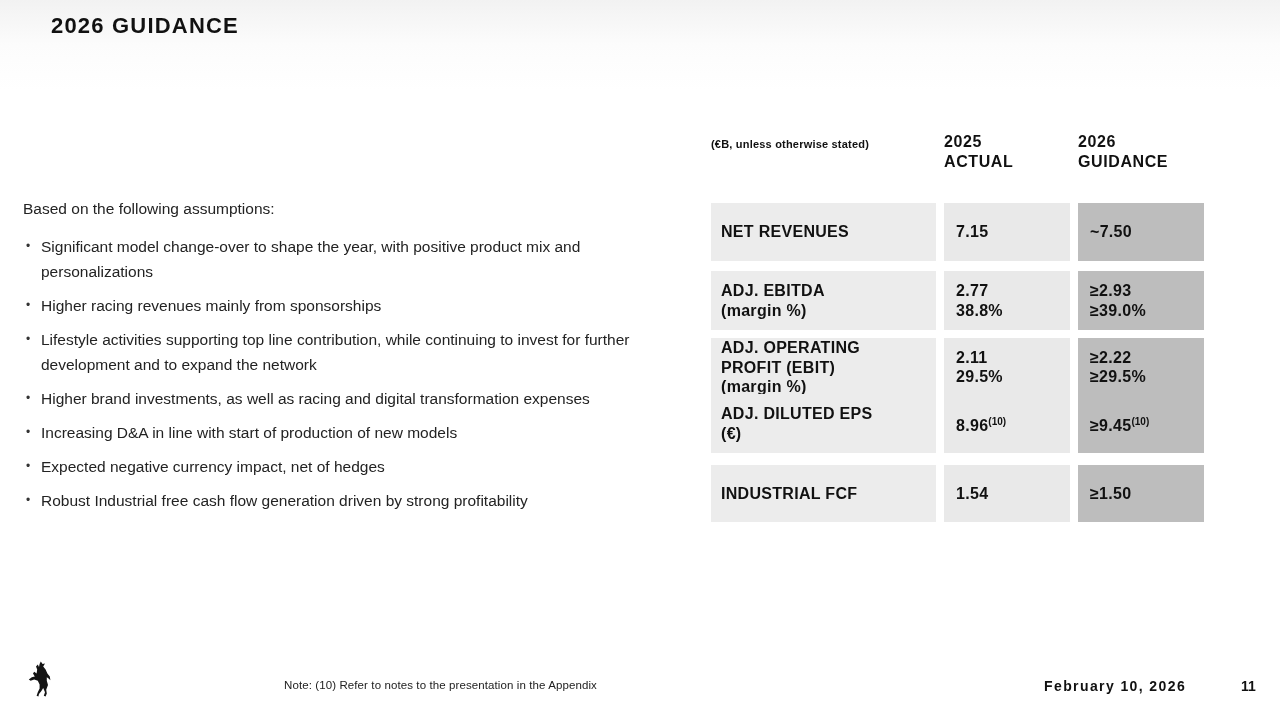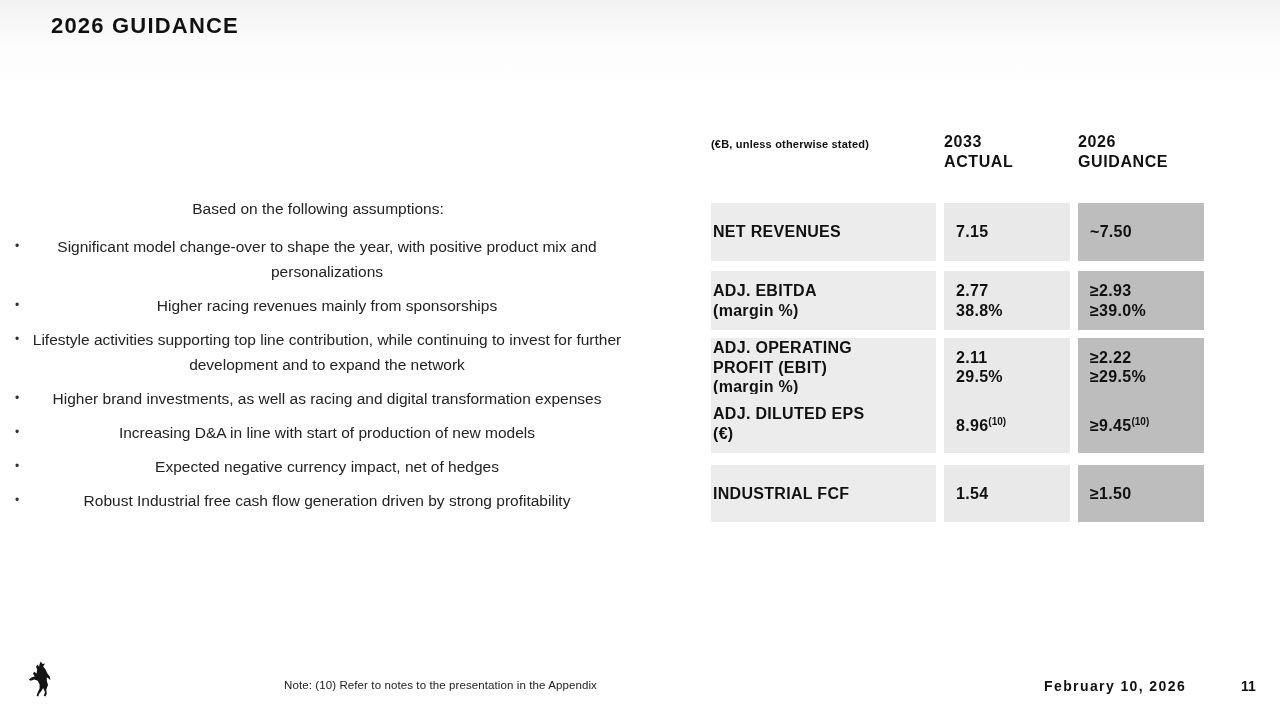--- a/index.html
+++ b/index.html
@@ -17,22 +17,22 @@
   
   .title {
     position:absolute; left:30px; top:13px;
     font-size:22px; font-weight:800; letter-spacing:1.2px;
     color:#111;
     margin-left:21px;
   }
 
   
   .assumptions {
-    position:absolute; left:12px; top:196px; width:612px;
-    font-size:15.5px; line-height:25px; color:#232323;text-align:center;
+    position:absolute; left:23px; top:196px; width:612px;
+    font-size:15.5px; line-height:25px; color:#232323;
   }
   .assumptions .intro { margin-bottom:13px; }
   .assumptions ul { list-style:none; }
   .assumptions li {
     position:relative; padding-left:18px; margin-bottom:9px;
   }
   .assumptions li::before {
     content:"•"; position:absolute; left:3px; top:0px;
     font-size:12px; color:#333;
   }
@@ -56,21 +56,21 @@
   .row.r1 { height:58px; margin-bottom:10px; }
   .row.r2 { height:59px; margin-bottom:8px; }
   .row.r3 { height:49px; margin-bottom:7px; }
   .row.r4 { height:59px; margin-bottom:12px; }
   .row.r5 { height:57px; }
   .cell {
     display:flex; flex-direction:column; justify-content:center;
     font-size:16px; font-weight:800; letter-spacing:0.3px; color:#111;
   }
   .cell .line { display:block; line-height:19.5px; }
-  .cell.metric   { background:#ececec; padding-left:2px; padding-right:6px; }
+  .cell.metric   { background:#ececec; padding-left:10px; padding-right:6px; }
   .cell.actual   { background:#e9e9e9; padding-left:12px; }
   .cell.guidance { background:#bdbdbd; padding-left:12px; }
   .cell sup { font-size:10px; font-weight:800; vertical-align:6px; letter-spacing:0; }
 
   
   .logo { position:absolute; left:27px; top:660px; width:24px; height:38px; }
   .note {
     position:absolute; left:284px; top:679px;
     font-size:11.5px; color:#222; letter-spacing:0.1px;
   }
@@ -99,21 +99,21 @@
       <li>Higher brand investments, as well as racing and digital transformation expenses</li>
       <li>Increasing D&amp;A in line with start of production of new models</li>
       <li>Expected negative currency impact, net of hedges</li>
       <li>Robust Industrial free cash flow generation driven by strong profitability</li>
     </ul>
   </div>
 
   <div class="tbl-header">
     <div class="unit-note">(€B, unless otherwise stated)</div>
     <div class="col-head">
-      <span class="line">2033</span>
+      <span class="line">2025</span>
       <span class="line">ACTUAL</span>
     </div>
     <div class="col-head">
       <span class="line">2026</span>
       <span class="line">GUIDANCE</span>
     </div>
   </div>
 
   <div class="tbl-body">
 

